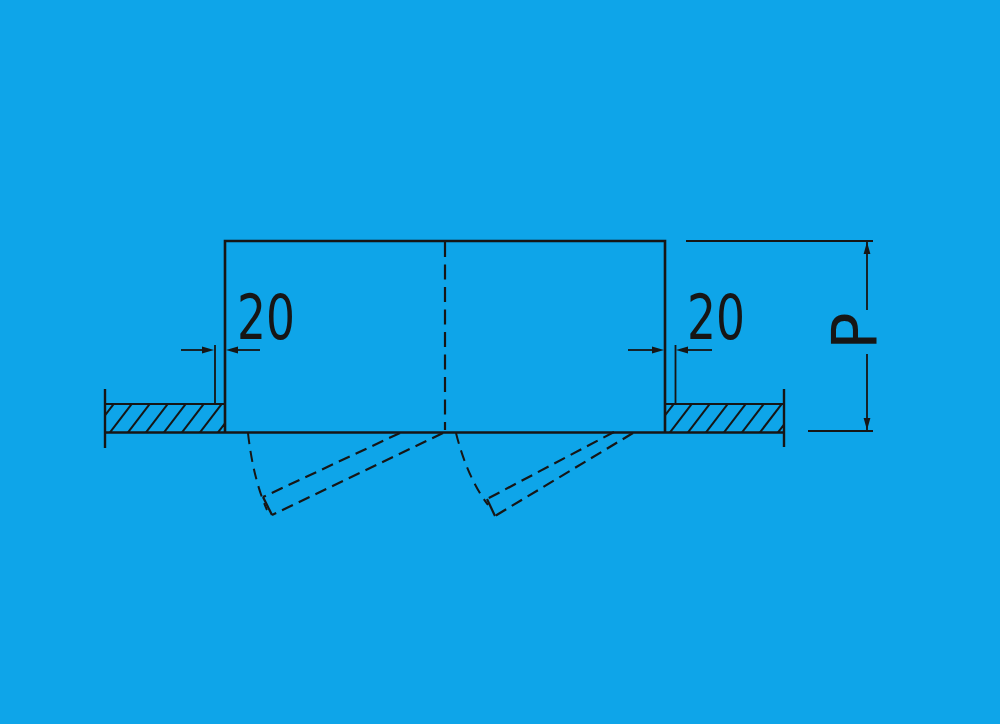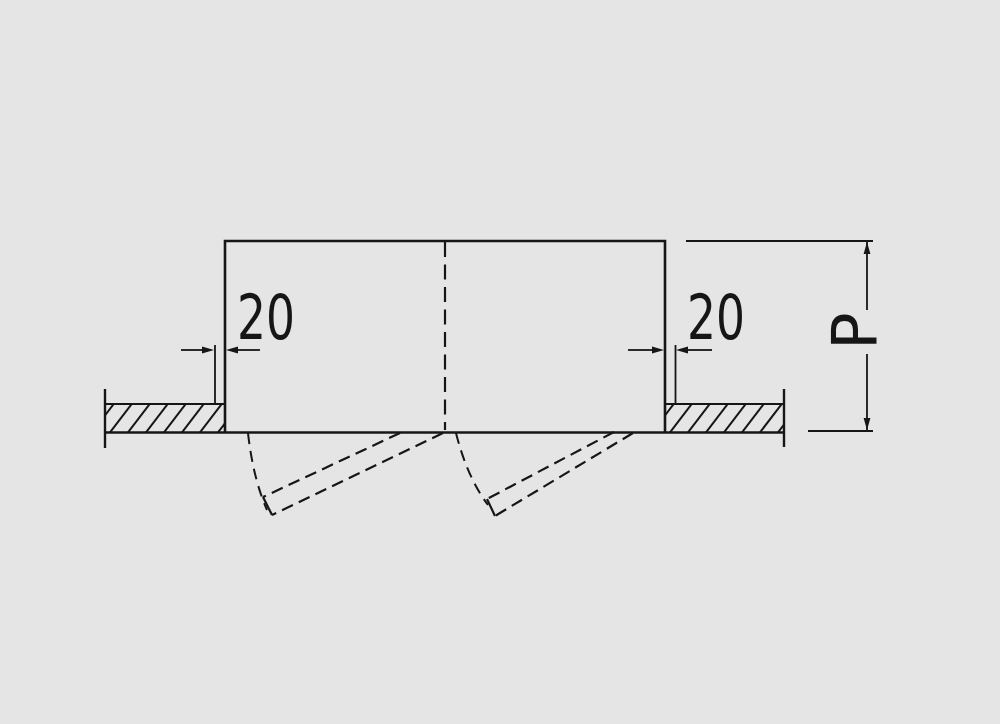--- a/index.html
+++ b/index.html
@@ -4,21 +4,21 @@
 <style>
   html, body {
     margin: 0;
     padding: 0;
     background: #ffffff;
   }
   .canvas {
     position: relative;
     width: 1000px;
     height: 724px;
-    background: #e5e5e5;
+    background: #0ea5e9;
     overflow: hidden;
   }
   svg { display: block; }
   .dim-text {
     font-family: "DejaVu Sans", "Liberation Sans", sans-serif;
     font-weight: 400;
     fill: #161616;
   }
 </style>
 </head>

